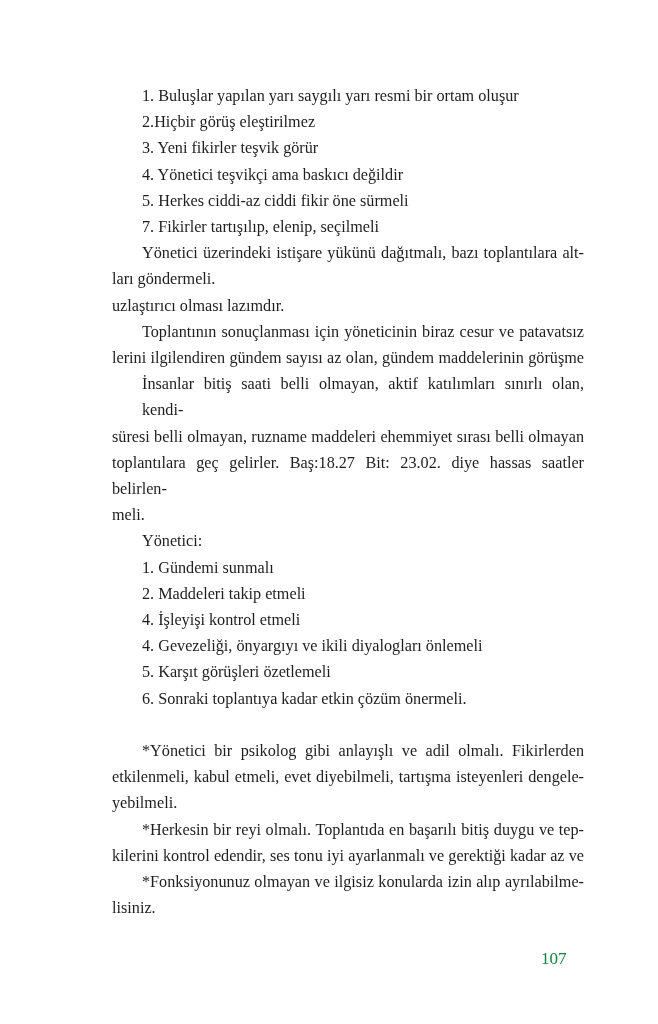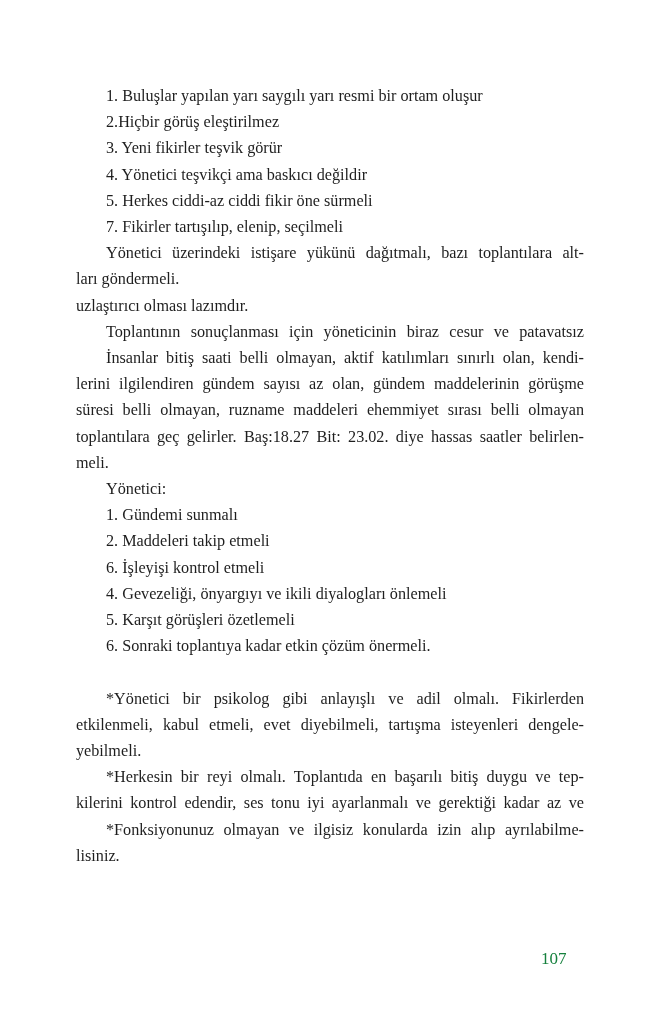--- a/index.html
+++ b/index.html
@@ -2,21 +2,21 @@
 <html><head>
 <meta charset="utf-8">
 <style>
   html, body { margin: 0; padding: 0; background: #ffffff; }
   body { width: 658px; height: 1024px; position: relative; overflow: hidden; }
   .page {
     position: absolute; left: 76px; top: 83px; width: 508px;
     font-family: "Liberation Serif", "DejaVu Serif", serif;
     font-size: 16.2px; line-height: 26.2px; color: #1e1e1e;
   }
-  .line { display: block; white-space: nowrap; }
+  .line { display: block; white-space: nowrap; margin-left: 36px; }
   .ind { padding-left: 30px; }
   .just { text-align: justify; text-align-last: justify; white-space: normal; }
   .blank { height: 26.2px; }
   .pagenum {
     position: absolute; left: 541px; top: 949px;
     font-family: "Liberation Serif", "DejaVu Serif", serif;
     font-size: 17px; color: #15803d;
   }
 </style>
 </head>
@@ -33,31 +33,31 @@
   </div>
   <div>
     <span class="line ind just">Yönetici üzerindeki istişare yükünü dağıtmalı, bazı toplantılara alt-</span>
     <span class="line">ları göndermeli.</span>
   </div>
   <div>
     <span class="line">uzlaştırıcı olması lazımdır.</span>
     <span class="line ind just">Toplantının sonuçlanması için yöneticinin biraz cesur ve patavatsız</span>
   </div>
   <div>
+    <span class="line just">lerini ilgilendiren gündem sayısı az olan, gündem maddelerinin görüşme</span>
     <span class="line ind just">İnsanlar bitiş saati belli olmayan, aktif katılımları sınırlı olan, kendi-</span>
-    <span class="line just">lerini ilgilendiren gündem sayısı az olan, gündem maddelerinin görüşme</span>
     <span class="line just">süresi belli olmayan, ruzname maddeleri ehemmiyet sırası belli olmayan</span>
     <span class="line just">toplantılara geç gelirler. Baş:18.27 Bit: 23.02. diye hassas saatler belirlen-</span>
     <span class="line">meli.</span>
   </div>
   <div>
     <span class="line ind">Yönetici:</span>
     <span class="line ind">1. Gündemi sunmalı</span>
     <span class="line ind">2. Maddeleri takip etmeli</span>
-    <span class="line ind">6. İşleyişi kontrol etmeli</span>
+    <span class="line ind">4. İşleyişi kontrol etmeli</span>
     <span class="line ind">4. Gevezeliği, önyargıyı ve ikili diyalogları önlemeli</span>
     <span class="line ind">5. Karşıt görüşleri özetlemeli</span>
     <span class="line ind">6. Sonraki toplantıya kadar etkin çözüm önermeli.</span>
   </div>
   <div class="blank"></div>
   <div>
     <span class="line ind just">*Yönetici bir psikolog gibi anlayışlı ve adil olmalı. Fikirlerden</span>
     <span class="line just">etkilenmeli, kabul etmeli, evet diyebilmeli, tartışma isteyenleri dengele-</span>
     <span class="line">yebilmeli.</span>
   </div>

